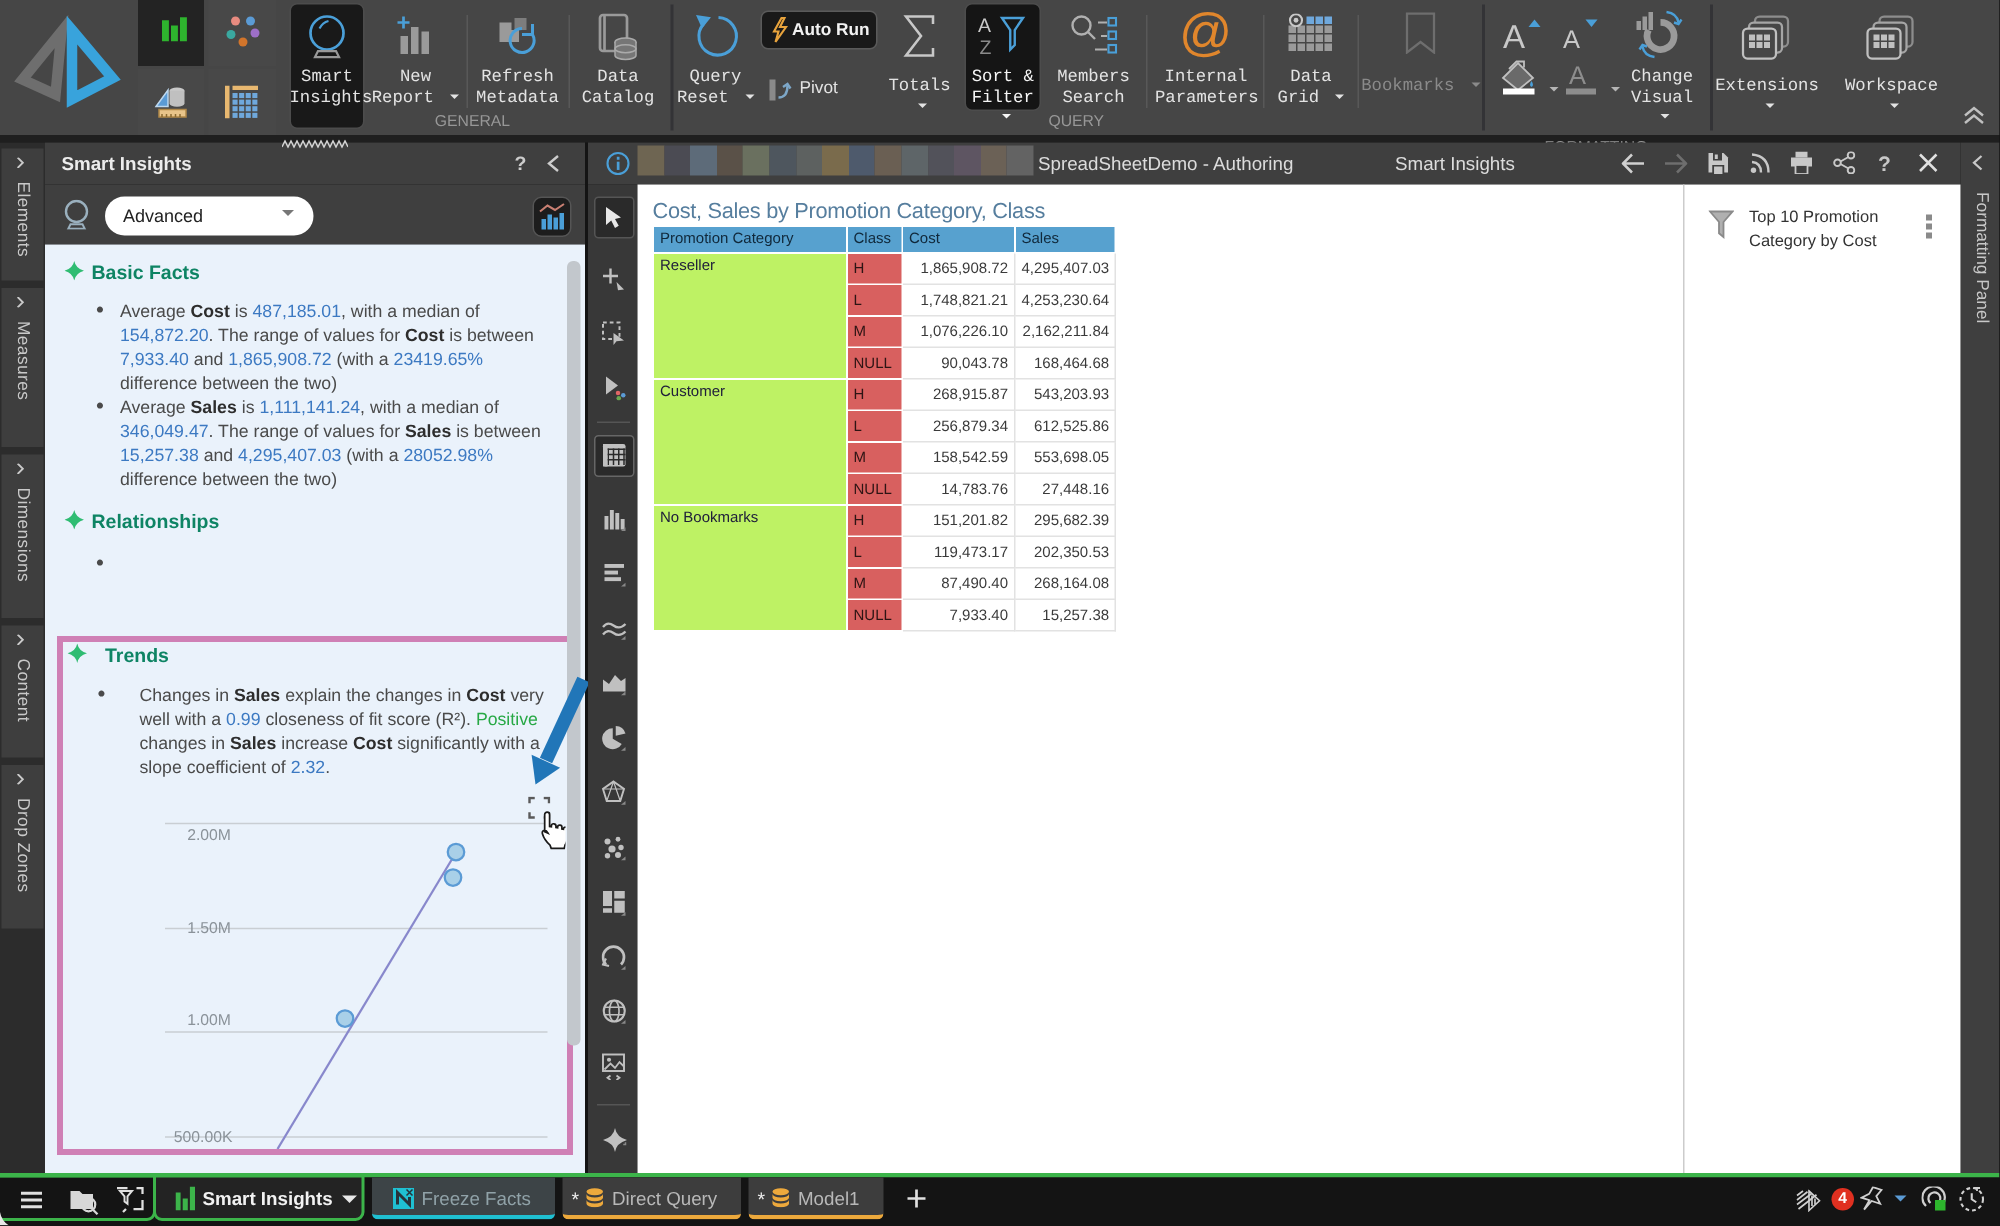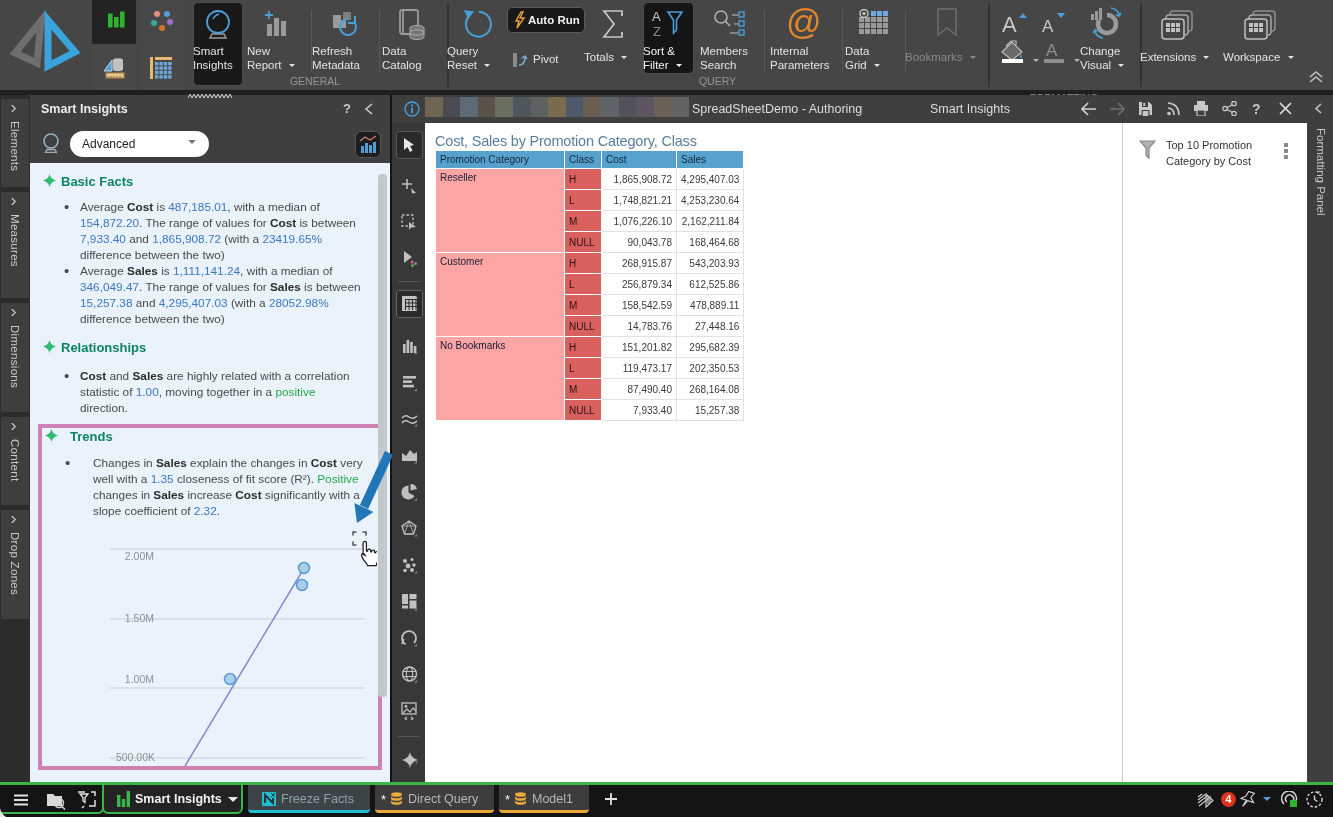--- a/index.html
+++ b/index.html
@@ -4,21 +4,21 @@
 <style>
 * { margin:0; padding:0; box-sizing:border-box; }
 html,body { width:1333px; height:817px; overflow:hidden; background:#141414; font-family:"Liberation Sans", sans-serif; }
 .abs { position:absolute; }
 #stage { position:relative; width:1333px; height:817px; }
 
 #ribbon { position:absolute; left:0; top:0; width:1333px; height:90px; background:#464646; }
 #ribbon-sep { position:absolute; left:0; top:90px; width:1333px; height:5px; background:#1f1f1f; }
 .tile { position:absolute; background:#484848; }
 .tile.sel { background:#232323; }
-.rbtn-label { position:absolute; font-size:11.5px; line-height:13.5px; color:#e3e3e3; }
+.rbtn-label { position:absolute; text-align:center; font-size:11.5px; line-height:13.5px; color:#e3e3e3;font-family:Liberation Mono, monospace; }
 .rbtn-dark { position:absolute; background:#191919; border:1px solid #4c4c4c; border-radius:5px; }
 .grp-label { position:absolute; font-size:10.5px; color:#979797; text-align:center; }
 .gsep { position:absolute; top:3px; width:2px; height:84px; background:#333336; }
 .isep { position:absolute; top:10px; width:1px; height:62px; background:#585858; }
 .dd { display:inline-block; width:0; height:0; border:3.5px solid transparent; border-top-color:currentColor; margin-left:4px; vertical-align:-1px; }
 
 #leftstrip { position:absolute; left:0; top:95px; width:30px; height:687px; background:#2c2c2c; }
 .vtab { position:absolute; left:1px; width:28px; background:#3e3e3e; color:#c9c9c9; }
 .vtab .chev { position:absolute; top:6px; left:9px; width:7px; height:7px; }
 .vtab .vtext { position:absolute; top:22px; left:50%; transform:translateX(-50%); writing-mode:vertical-rl; font-size:11.5px; letter-spacing:0.3px; }
@@ -41,21 +41,21 @@
 
 #canvas { position:absolute; left:425px; top:123px; width:697px; height:659px; background:#ffffff; }
 #fpanel { position:absolute; left:1122px; top:123px; width:185px; height:659px; background:#ffffff; border-left:1px solid #cccccc; }
 
 #greenline { position:absolute; left:0; top:782px; width:1333px; height:3px; background:#3cb44a; }
 #taskbar { position:absolute; left:0; top:785px; width:1333px; height:32px; background:#141414; }
 
 #dtable { position:absolute; left:435px; top:150px; border-collapse:collapse; font-size:10px; table-layout:fixed; }
 #dtable td { border:1px solid #ffffff; padding:0 4px; height:21px; overflow:hidden; }
 #dtable .hd { background:#57a1cf; color:#10283a; height:18px; }
-#dtable .pc { background:#fca5a5; color:#20203a; vertical-align:top; padding-top:3px; }
+#dtable .pc { background:#bef264; color:#20203a; vertical-align:top; padding-top:3px; }
 #dtable .cl { background:#d8605f; color:#2e1414; }
 #dtable .nm { background:#ffffff; color:#3a3a3a; text-align:right; border:1px solid #e2e2e2; }
 </style>
 </head>
 <body>
 <div id="stage">
   <div id="ribbon"></div>
   <div id="ribbon-sep"></div>
 
   <svg class="abs" style="left:0px;top:0px" width="90" height="90" viewBox="0 0 90 90">
@@ -364,32 +364,29 @@
 Average <b>Sales</b> is <span class="num">1,111,141.24</span>, with a median of
 <span class="num">346,049.47</span>. The range of values for <b>Sales</b> is between
 <span class="num">15,257.38</span> and <span class="num">4,295,407.03</span> (with a <span class="num">28052.98%</span>
 difference between the two)</div>
 
   <svg class="abs" style="left:43px;top:340px" width="13" height="13" viewBox="0 0 13 13">
       <path d="M6.5 0 Q7.5 5 13 6.5 Q7.5 8 6.5 13 Q5.5 8 0 6.5 Q5.5 5 6.5 0" fill="#2fbc72"></path>
     </svg>
   <div class="sechead" style="left:61px;top:340px">Relationships</div>
   <div class="sbullet" style="left:64px;top:368px">•</div>
-  <div class="btext" style="left:80px;top:368px;width:290px"><b>Cost</b> and <b>Sales</b> are highly related with a correlation
-statistic of <span class="num">1.00</span>, moving together in a <span class="grn">positive</span>
-direction.</div>
 
   <div class="abs" style="left:38px;top:424px;width:344px;height:346px;border:4px solid #cf80b5"></div>
   <svg class="abs" style="left:45px;top:429px" width="13" height="13" viewBox="0 0 13 13">
       <path d="M6.5 0 Q7.5 5 13 6.5 Q7.5 8 6.5 13 Q5.5 8 0 6.5 Q5.5 5 6.5 0" fill="#2fbc72"></path>
     </svg>
   <div class="sechead" style="left:70px;top:429px">Trends</div>
   <div class="sbullet" style="left:65px;top:455px">•</div>
   <div class="btext" style="left:93px;top:455px;width:280px">Changes in <b>Sales</b> explain the changes in <b>Cost</b> very
-well with a <span class="num">1.35</span> closeness of fit score (R²). <span class="grn">Positive</span>
+well with a <span class="num">0.99</span> closeness of fit score (R²). <span class="grn">Positive</span>
 changes in <b>Sales</b> increase <b>Cost</b> significantly with a
 slope coefficient of <span class="num">2.32</span>.</div>
 
   <svg class="abs" style="left:38px;top:428px" width="344px" height="338px" viewBox="0 0 344 338">
     <g stroke="#c9ced3" stroke-width="1">
       <line x1="72" y1="121" x2="327" y2="121"></line>
       <line x1="72" y1="191" x2="327" y2="191"></line>
       <line x1="72" y1="260" x2="327" y2="260"></line>
       <line x1="72" y1="330" x2="327" y2="330"></line>
     </g>
@@ -538,21 +535,21 @@
           <td class="nm">543,203.93</td>
         </tr>
     <tr>
           <td class="cl">L</td>
           <td class="nm">256,879.34</td>
           <td class="nm">612,525.86</td>
         </tr>
     <tr>
           <td class="cl">M</td>
           <td class="nm">158,542.59</td>
-          <td class="nm">478,889.11</td>
+          <td class="nm">553,698.05</td>
         </tr>
     <tr>
           <td class="cl">NULL</td>
           <td class="nm">14,783.76</td>
           <td class="nm">27,448.16</td>
         </tr>
     <tr>
           <td class="pc" rowspan="4">No Bookmarks</td>
           <td class="cl">H</td>
           <td class="nm">151,201.82</td>

